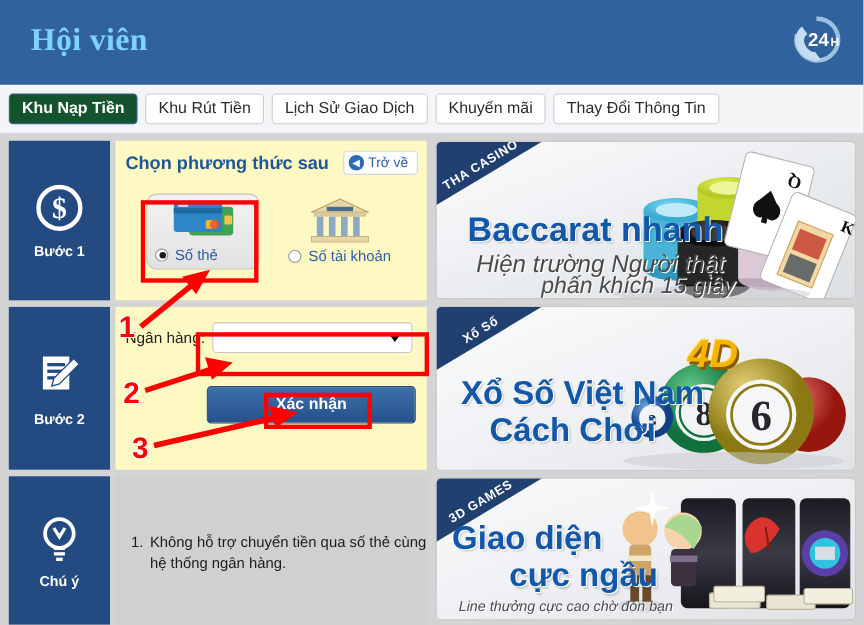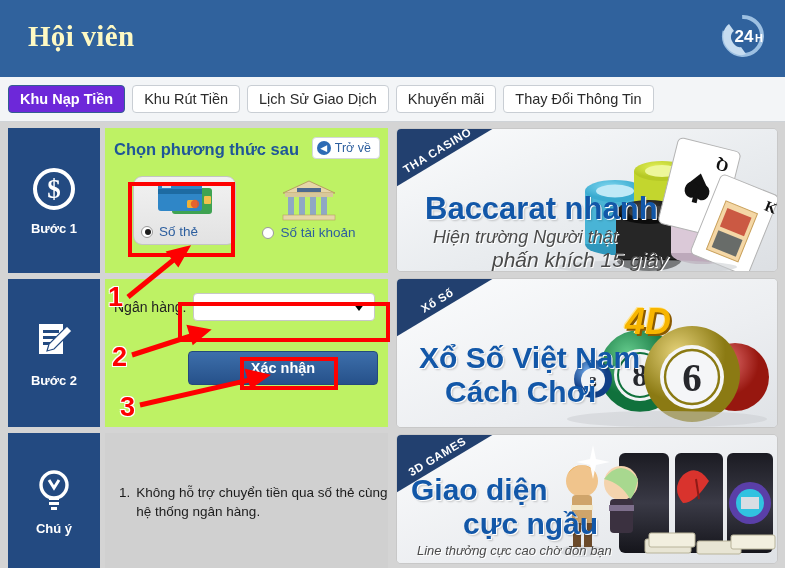--- a/index.html
+++ b/index.html
@@ -13,21 +13,21 @@
 
   
   .header {
     height: 77px;
     background: #30629d;
     position: relative;
   }
   .header-title {
     position: absolute;
     left: 28px; top: 20px;
-    color: #fef9c3;
+    color: #7dd3fc;
     font-family: "Liberation Serif", serif;
     font-size: 29px;
     font-weight: bold;
     letter-spacing: .3px;
   }
   .logo24 {
     position: absolute;
     right: 16px; top: 10px;
     width: 56px; height: 56px;
   }
@@ -48,21 +48,21 @@
     display: flex; align-items: center;
     font-size: 14.5px;
     color: #2b2b2b;
     background: #ffffff;
     border: 1px solid #c9ced4;
     border-radius: 4px;
     white-space: nowrap;
     cursor: pointer;
   }
   .tab.active {
-    background: #6d28d9;
+    background: #14532d;
     border-color: #335f90;
     color: #ffffff;
     font-weight: bold;
   }
 
   
   .content {
     position: absolute;
     top: 123px; left: 0;
     width: 785px; height: 445px;
@@ -85,21 +85,21 @@
   .step-3 { height: 135px; }
   .step-label { font-size: 13px; font-weight: bold; margin-top: 9px; }
   .step-ico { width: 46px; height: 46px; }
 
   
   .panel {
     position: absolute;
     left: 105px; top: 5px;
     width: 283px;
   }
-  .pbox { background: #bef264; }
+  .pbox { background: #fef9c3; }
   .pbox.p1 { height: 145px; margin-bottom: 6px; position: relative; }
   .pbox.p2 { height: 148px; margin-bottom: 6px; position: relative; }
   .pbox.p3 { height: 135px; position: relative; background: #d0d0d0; }
 
   .panel-title {
     position: absolute;
     left: 9px; top: 12px;
     font-size: 16.5px;
     font-weight: bold;
     color: #1f5698;
@@ -249,21 +249,21 @@
     color: #1257a8;
     text-shadow: 1px 1px 0 #ffffff, 2px 2px 2px rgba(0,0,0,.18);
   }
   .b-sub {
     position: absolute;
     font-style: italic;
     color: #4a4a4a;
     text-shadow: 1px 1px 0 #fff;
   }
   .b1 .b-head { left: 28px; top: 62px; font-size: 31px; }
-  .b1 .s1 { left: 36px; top: 98px; font-size: 18px; }
+  .b1 .s1 { left: 36px; top: 98px; font-size: 22px; }
   .b1 .s2 { left: 95px; top: 119px; font-size: 21px; }
   .b2 .b-head.h1 { left: 22px; top: 62px; font-size: 30px; }
   .b2 .b-head.h2 { left: 48px; top: 96px; font-size: 30px; }
   .b2 .fourd {
     position: absolute; left: 228px; top: 22px;
     font-size: 36px; font-weight: bold; font-style: italic;
     color: #f7b500; text-shadow: 2px 2px 0 #8a5a00, -1px -1px 0 #ffe38a;
   }
   .b3 .b-head.h1 { left: 14px; top: 38px; font-size: 30px; }
   .b3 .b-head.h2 { left: 66px; top: 72px; font-size: 30px; }

